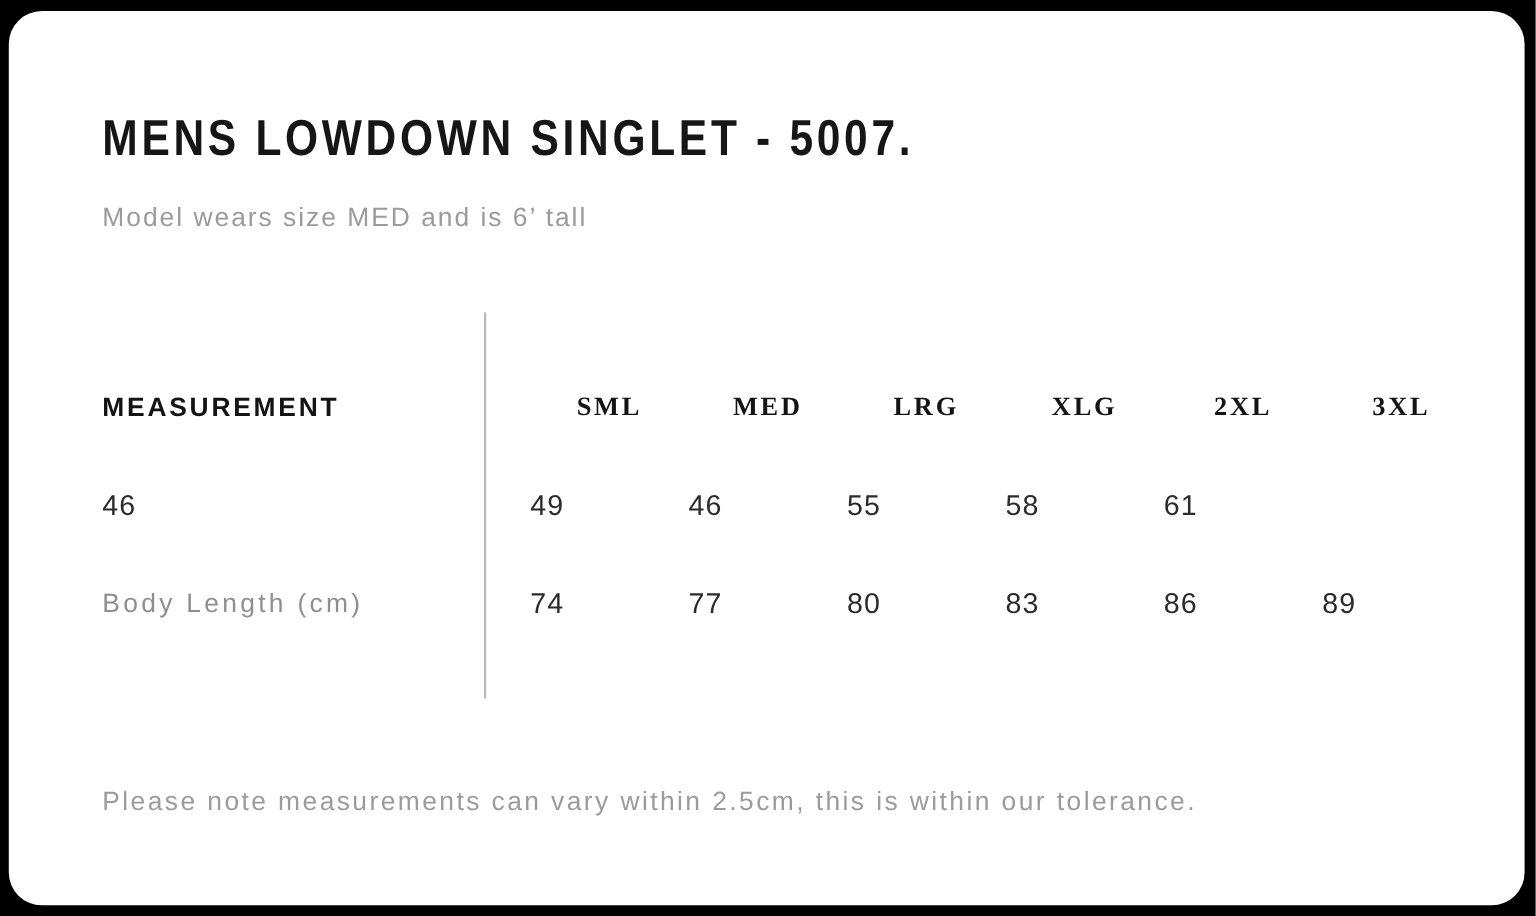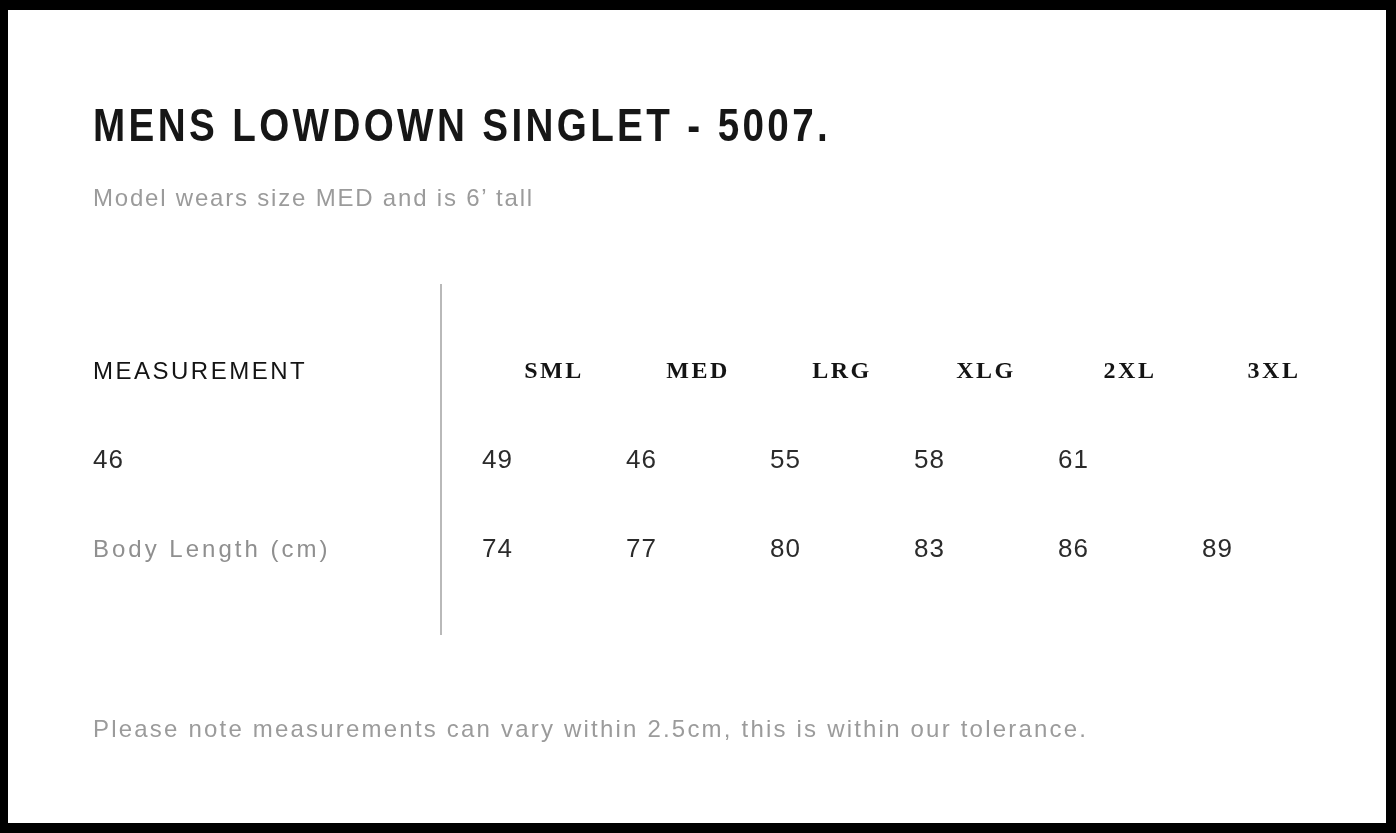--- a/index.html
+++ b/index.html
@@ -7,20 +7,21 @@
   body {
     background: #000;
     position: relative;
     font-family: "Liberation Sans", "DejaVu Sans", sans-serif;
     overflow: hidden;
   }
   .page {
     position: absolute;
     top: 10px; left: 8px; right: 10px; bottom: 10px;
     background: #ffffff;
+    border-radius: 30px;
   }
   .content {
     padding: 92px 50px 0 85px;
   }
   .title {
     font-weight: bold;
     font-size: 46px;
     line-height: 1.0;
     letter-spacing: 4px;
     color: #161616;
@@ -49,21 +50,21 @@
     width: 2px;
     background: #b9b9b9;
   }
   .trow {
     display: grid;
     grid-template-columns: 389px repeat(6, 144px);
     align-items: center;
     height: 89px;
   }
   .mhead {
-    font-weight: normal;
+    font-weight: bold;
     font-size: 24px;
     letter-spacing: 2.5px;
     color: #141414;
     white-space: nowrap;
   }
   .shead {
     font-weight: bold;
     font-size: 24px;
     letter-spacing: 2.5px;
     color: #141414;

